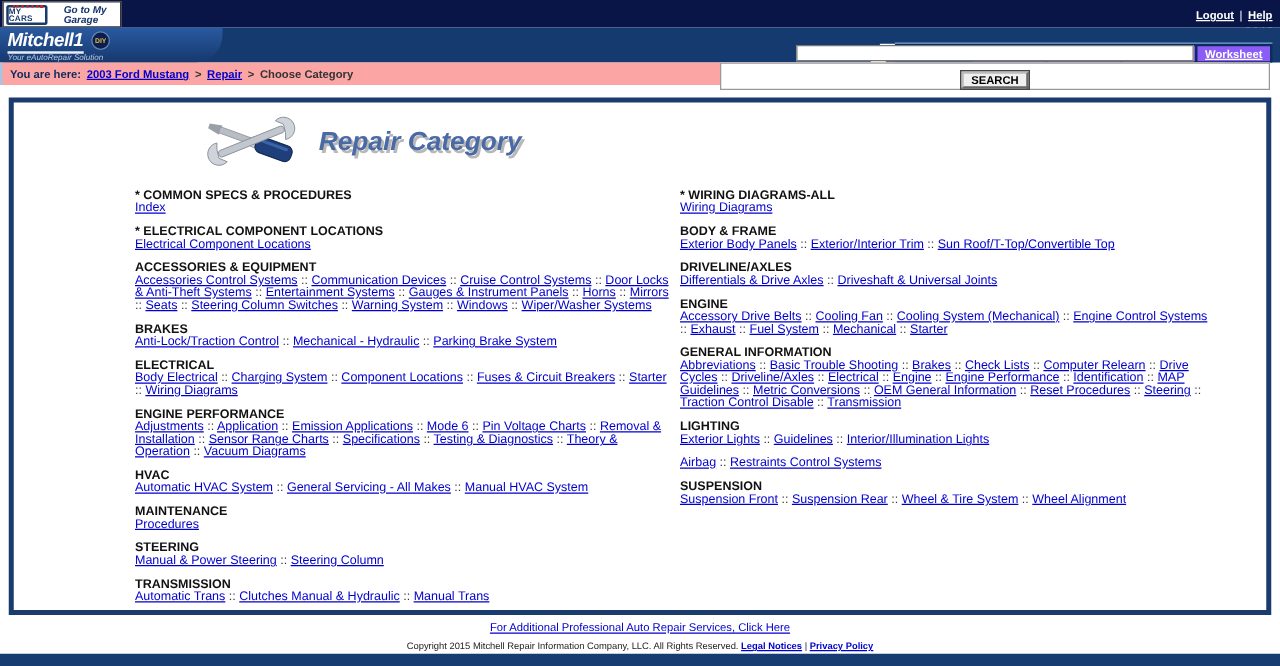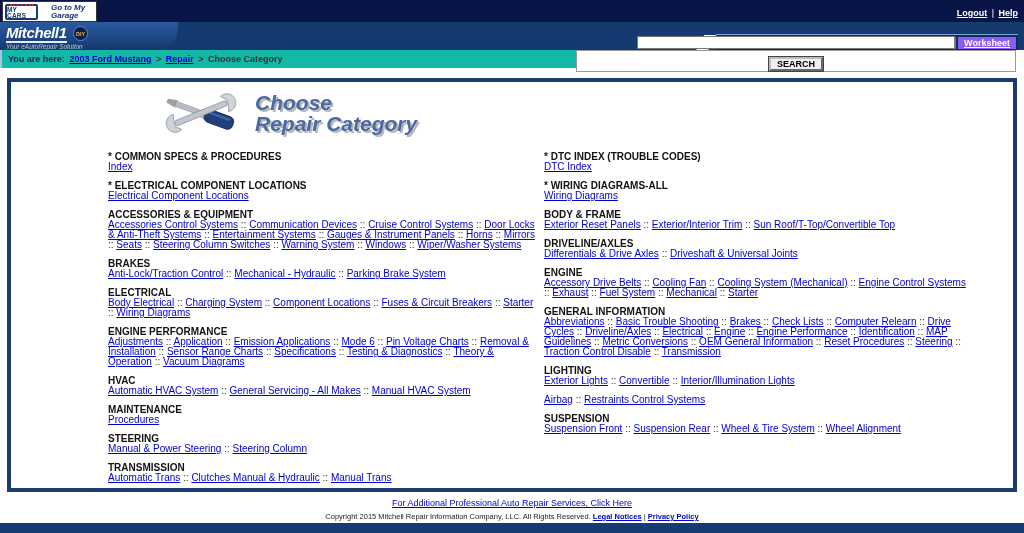--- a/index.html
+++ b/index.html
@@ -33,21 +33,21 @@
   .tagline { font-size:6.5px; color:#b9c6dd; margin-top:1px; font-style:italic; }
   .tabstrip { position:absolute; right:6px; bottom:0; display:flex; gap:2px; background:#0d2c5e;
               padding:2px 2px 1px 2px; border-top:1px solid #7fa8d8; }
   .tabstrip::before { content:""; position:absolute; left:-16px; bottom:-1px; width:12px; height:16px;
                       background:#fff; transform:skewX(-28deg); }
   .tab { display:block; width:58px; height:12px; line-height:12px; text-align:center;
          font-size:9px; font-weight:bold; color:#fff; text-decoration:underline; background:#8b5cf6; }
   .tab.active { background:#0f3a6d; }
 
   
-  .bc-row { position:absolute; left:0; top:50px; width:980px; height:18px; background:#14b8a6;
+  .bc-row { position:absolute; left:0; top:50px; width:980px; height:18px; background:#fca5a5;
             border-left:2px solid #a9c4e0; padding:4px 0 0 6px; font-size:9px; }
   .bc-prefix { color:#0d2a5c; font-weight:bold; }
   .bc-row a { color:#0000cc; font-weight:bold; text-decoration:underline; margin:0 2px; }
   .bc-sep { color:#333; font-weight:bold; }
   .bc-current { color:#333; font-weight:bold; margin-left:2px; }
 
   
   .search-panel { position:absolute; top:50px; right:8px; width:440px; height:22px; background:#fff;
                   border:1px solid #999; display:flex; align-items:center; justify-content:flex-end;
                   gap:8px; padding:0 6px;flex-direction:column; }
@@ -139,21 +139,20 @@
         <rect x="44" y="17.5" width="30" height="13" rx="5" fill="#1e3f7a" stroke="#0e2350" stroke-width="0.8"></rect>
         <rect x="48" y="19.5" width="22" height="2.5" rx="1.2" fill="#3c62a8"></rect>
       </g>
       <g transform="rotate(-22 40 24)">
         <rect x="12" y="21.5" width="56" height="5.5" rx="2" fill="#c2c7cf" stroke="#8a8f98" stroke-width="0.7"></rect>
         <path d="M14 15 a9 9 0 1 0 2 17 l-5 -5 l1 -7 z" fill="#cfd4db" stroke="#8a8f98" stroke-width="0.7"></path>
         <path d="M66 33 a9 9 0 1 0 -2 -17 l5 5 l-1 7 z" fill="#cfd4db" stroke="#8a8f98" stroke-width="0.7"></path>
       </g>
     </svg>
     <div class="page-title">
-      <div>Choose</div>
       <div>Repair Category</div>
     </div>
   </div>
   <div class="columns">
     <div class="col">
         <div class="section">
           <div class="section-title">* COMMON SPECS &amp; PROCEDURES</div>
           <div class="section-links"><a>Index</a></div>
         </div>
         <div class="section">
@@ -188,46 +187,42 @@
           <div class="section-title">STEERING</div>
           <div class="section-links"><a>Manual &amp; Power Steering</a><span class="sep"> :: </span><a>Steering Column</a></div>
         </div>
         <div class="section">
           <div class="section-title">TRANSMISSION</div>
           <div class="section-links"><a>Automatic Trans</a><span class="sep"> :: </span><a>Clutches Manual &amp; Hydraulic</a><span class="sep"> :: </span><a>Manual Trans</a></div>
         </div>
       </div>
     <div class="col">
         <div class="section">
-          <div class="section-title">* DTC INDEX (TROUBLE CODES)</div>
-          <div class="section-links"><a>DTC Index</a></div>
-        </div>
-        <div class="section">
           <div class="section-title">* WIRING DIAGRAMS-ALL</div>
           <div class="section-links"><a>Wiring Diagrams</a></div>
         </div>
         <div class="section">
           <div class="section-title">BODY &amp; FRAME</div>
-          <div class="section-links"><a>Exterior Reset Panels</a><span class="sep"> :: </span><a>Exterior/Interior Trim</a><span class="sep"> :: </span><a>Sun Roof/T-Top/Convertible Top</a></div>
+          <div class="section-links"><a>Exterior Body Panels</a><span class="sep"> :: </span><a>Exterior/Interior Trim</a><span class="sep"> :: </span><a>Sun Roof/T-Top/Convertible Top</a></div>
         </div>
         <div class="section">
           <div class="section-title">DRIVELINE/AXLES</div>
           <div class="section-links"><a>Differentials &amp; Drive Axles</a><span class="sep"> :: </span><a>Driveshaft &amp; Universal Joints</a></div>
         </div>
         <div class="section">
           <div class="section-title">ENGINE</div>
           <div class="section-links"><a>Accessory Drive Belts</a><span class="sep"> :: </span><a>Cooling Fan</a><span class="sep"> :: </span><a>Cooling System (Mechanical)</a><span class="sep"> :: </span><a>Engine Control Systems</a><span class="sep"> :: </span><a>Exhaust</a><span class="sep"> :: </span><a>Fuel System</a><span class="sep"> :: </span><a>Mechanical</a><span class="sep"> :: </span><a>Starter</a></div>
         </div>
         <div class="section">
           <div class="section-title">GENERAL INFORMATION</div>
           <div class="section-links"><a>Abbreviations</a><span class="sep"> :: </span><a>Basic Trouble Shooting</a><span class="sep"> :: </span><a>Brakes</a><span class="sep"> :: </span><a>Check Lists</a><span class="sep"> :: </span><a>Computer Relearn</a><span class="sep"> :: </span><a>Drive Cycles</a><span class="sep"> :: </span><a>Driveline/Axles</a><span class="sep"> :: </span><a>Electrical</a><span class="sep"> :: </span><a>Engine</a><span class="sep"> :: </span><a>Engine Performance</a><span class="sep"> :: </span><a>Identification</a><span class="sep"> :: </span><a>MAP Guidelines</a><span class="sep"> :: </span><a>Metric Conversions</a><span class="sep"> :: </span><a>OEM General Information</a><span class="sep"> :: </span><a>Reset Procedures</a><span class="sep"> :: </span><a>Steering</a><span class="sep"> :: </span><a>Traction Control Disable</a><span class="sep"> :: </span><a>Transmission</a></div>
         </div>
         <div class="section">
           <div class="section-title">LIGHTING</div>
-          <div class="section-links"><a>Exterior Lights</a><span class="sep"> :: </span><a>Convertible</a><span class="sep"> :: </span><a>Interior/Illumination Lights</a></div>
+          <div class="section-links"><a>Exterior Lights</a><span class="sep"> :: </span><a>Guidelines</a><span class="sep"> :: </span><a>Interior/Illumination Lights</a></div>
         </div>
         <div class="section">
           <div class="section-links"><a>Airbag</a><span class="sep"> :: </span><a>Restraints Control Systems</a></div>
         </div>
         <div class="section">
           <div class="section-title">SUSPENSION</div>
           <div class="section-links"><a>Suspension Front</a><span class="sep"> :: </span><a>Suspension Rear</a><span class="sep"> :: </span><a>Wheel &amp; Tire System</a><span class="sep"> :: </span><a>Wheel Alignment</a></div>
         </div>
       </div>
   </div>

